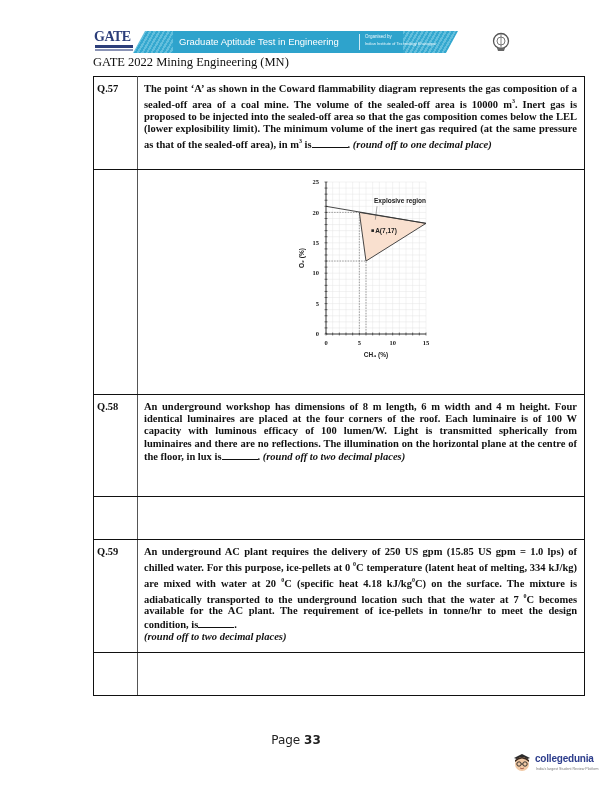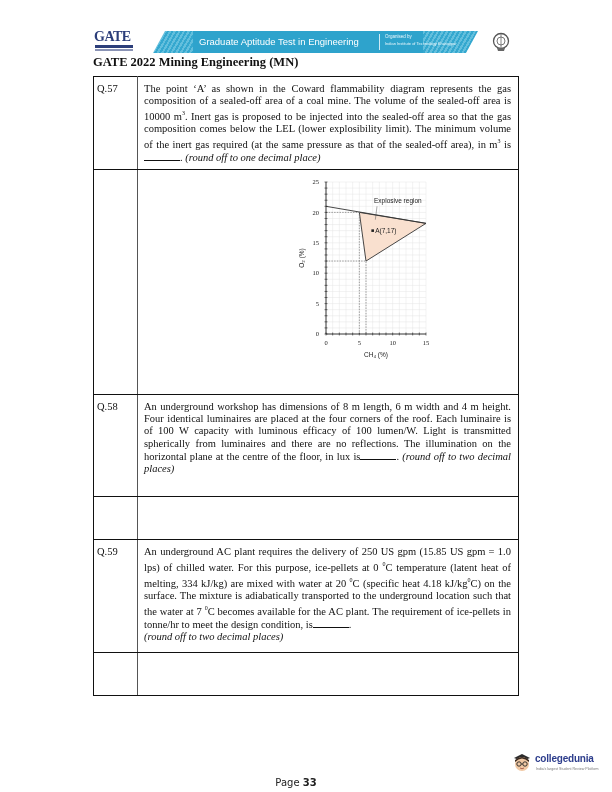--- a/index.html
+++ b/index.html
@@ -3,43 +3,43 @@
 <meta charset="utf-8">
 <style>
   html, body { margin:0; padding:0; background:#ffffff; }
   body { width:612px; height:792px; position:relative; overflow:hidden; font-family:"Liberation Serif", serif; color:#111; }
 
   .banner { position:absolute; left:93px; top:30px; width:428px; height:24px; }
   .gate-logo { position:absolute; left:0; top:0; width:44px; height:24px; }
   .gate-logo .word { position:absolute; left:1px; top:-1px; font-family:Liberation Serif, serif; font-weight:bold; font-size:14px; color:#2c3e7a; letter-spacing:-0.5px; }
   .gate-logo .strip { position:absolute; left:2px; top:15px; width:38px; height:3px; background:#2c3e7a; }
   .gate-logo .strip2 { position:absolute; left:2px; top:19px; width:38px; height:2px; background:#8a93b5; }
-  .band { position:absolute; left:60px; top:1px; width:325px; height:22px;
+  .band { position:absolute; left:40px; top:1px; width:325px; height:22px;
           background: repeating-linear-gradient(120deg, #35a8cf 0 2px, #63bfdd 2px 4px);
           clip-path: polygon(12px 0, 100% 0, calc(100% - 12px) 100%, 0 100%); }
   .band-inner { position:absolute; left:40px; top:0; right:55px; height:22px; background:#2ea3cc; }
   .band-title { position:absolute; left:46px; top:5px; font-family:"Liberation Sans", sans-serif; font-size:9.5px; color:#ffffff; white-space:nowrap; }
   .band-sep { position:absolute; left:226px; top:3px; width:1px; height:16px; background:#cfeaf5; }
   .band-org1 { position:absolute; left:232px; top:3px; font-family:"Liberation Sans", sans-serif; font-size:4.5px; color:#eaf7fc; white-space:nowrap; }
   .band-org2 { position:absolute; left:232px; top:10px; font-family:"Liberation Sans", sans-serif; font-size:4px; color:#eaf7fc; white-space:nowrap; }
   .emblem { position:absolute; left:398px; top:2px; width:20px; height:20px; }
 
-  .doc-title { position:absolute; left:93px; top:55px; font-weight:bold; font-size:12.5px; white-space:nowrap; }
-
-  table.q { position:absolute; left:93px; top:76px; width:426px; border-collapse:collapse; }
+  .doc-title { position:absolute; left:93px; top:55px; font-weight:normal; font-size:12.5px; white-space:nowrap; }
+
+  table.q { position:absolute; left:93px; top:76px; width:492px; border-collapse:collapse;font-weight:bold; }
   table.q td { border:1.3px solid #111; vertical-align:top; padding:0; }
   table.q td.num { width:40px; border-right:1px solid #555; font-size:10.5px; padding:6px 0 0 3px; }
   table.q td.txt { font-size:10.5px; line-height:12.2px; padding:6px 7px 0 6px; text-align:justify; }
   .ital { font-style:italic; }
   .blank { display:inline-block; width:36px; border-bottom:1px solid #111; height:9px; vertical-align:baseline; }
 
   .chart-cell { position:relative; height:218px; }
   #coward { position:absolute; left:141px; top:4px; }
 
-  .page-num { position:absolute; left:0; width:592px; top:733px; text-align:center; font-family:"DejaVu Sans", sans-serif; font-size:10px; color:#222;margin-top:44px; }
+  .page-num { position:absolute; left:0; width:592px; top:733px; text-align:center; font-family:"DejaVu Sans", sans-serif; font-size:12px; color:#222; }
   .page-num b { font-weight:bold; }
 
   .cd { position:absolute; left:511px; top:749px; width:100px; height:28px; }
   .cd-face { position:absolute; left:0; top:2px; width:22px; height:22px; }
   .cd-name { position:absolute; left:24px; top:4px; font-family:"Liberation Sans", sans-serif; font-size:10px; color:#2d3d8c; font-weight:bold; letter-spacing:-0.2px; white-space:nowrap; }
   .cd-tag { position:absolute; left:25px; top:18px; font-family:"Liberation Sans", sans-serif; font-size:3.6px; color:#777; white-space:nowrap; }
 </style>
 </head>
 <body>
 

